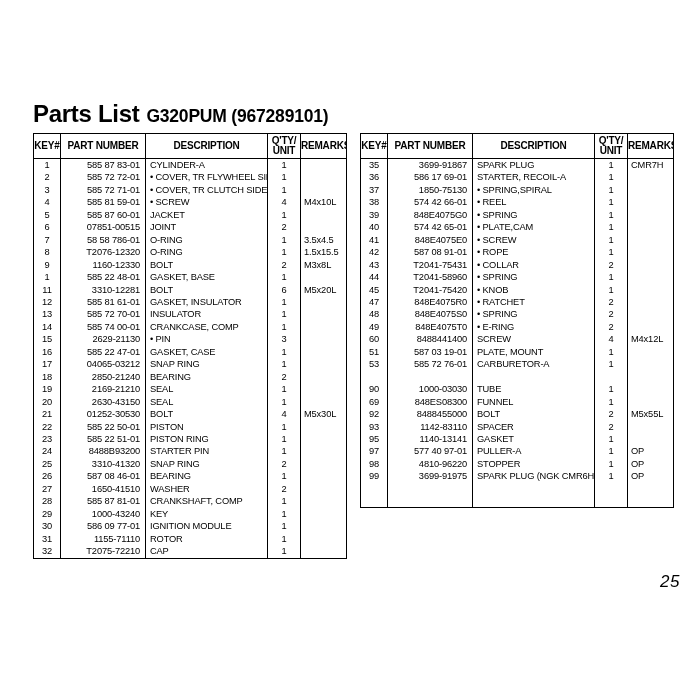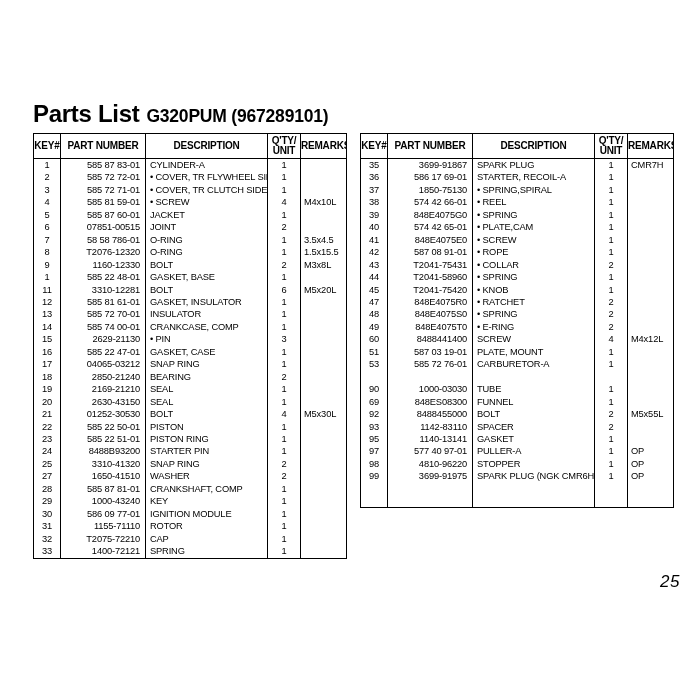--- a/index.html
+++ b/index.html
@@ -279,20 +279,27 @@
         <td class="c-rem"></td>
       </tr>
       <tr>
         <td class="c-key">25</td>
         <td class="c-part">3310-41320</td>
         <td class="c-desc">SNAP RING</td>
         <td class="c-qty">2</td>
         <td class="c-rem"></td>
       </tr>
       <tr>
+        <td class="c-key">26</td>
+        <td class="c-part">587 08 46-01</td>
+        <td class="c-desc">BEARING</td>
+        <td class="c-qty">1</td>
+        <td class="c-rem"></td>
+      </tr>
+      <tr>
         <td class="c-key">27</td>
         <td class="c-part">1650-41510</td>
         <td class="c-desc">WASHER</td>
         <td class="c-qty">2</td>
         <td class="c-rem"></td>
       </tr>
       <tr>
         <td class="c-key">28</td>
         <td class="c-part">585 87 81-01</td>
         <td class="c-desc">CRANKSHAFT, COMP</td>
@@ -317,27 +324,20 @@
         <td class="c-key">31</td>
         <td class="c-part">1155-71110</td>
         <td class="c-desc">ROTOR</td>
         <td class="c-qty">1</td>
         <td class="c-rem"></td>
       </tr>
       <tr>
         <td class="c-key">32</td>
         <td class="c-part">T2075-72210</td>
         <td class="c-desc">CAP</td>
-        <td class="c-qty">1</td>
-        <td class="c-rem"></td>
-      </tr>
-      <tr>
-        <td class="c-key">33</td>
-        <td class="c-part">1400-72121</td>
-        <td class="c-desc">SPRING</td>
         <td class="c-qty">1</td>
         <td class="c-rem"></td>
       </tr>
     </tbody>
 </table>
 
 <table class="parts-table" id="table-right">
   <colgroup>
     <col class="w-key">
       <col class="w-part">

